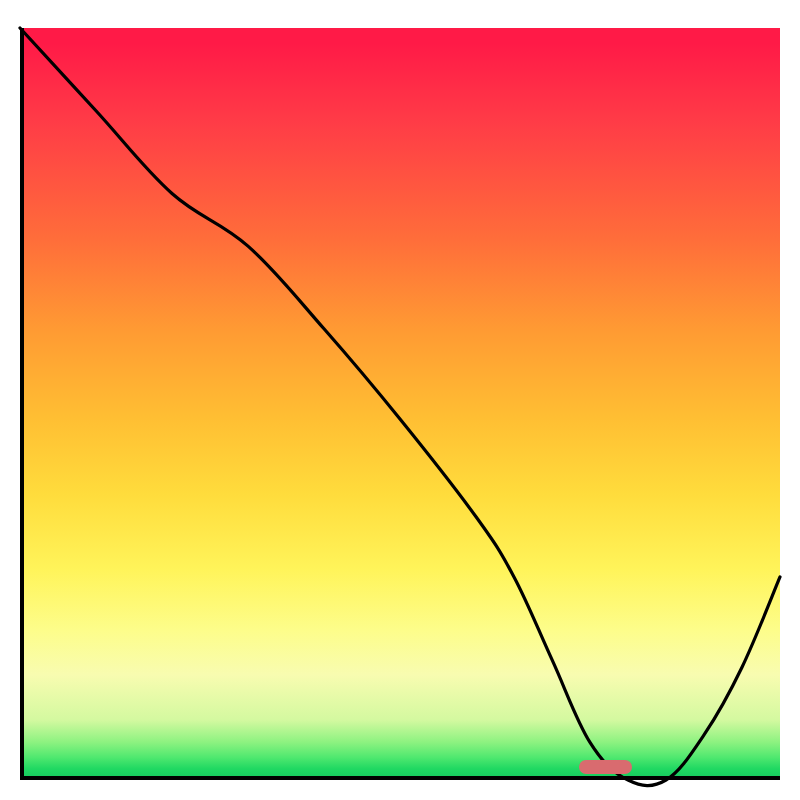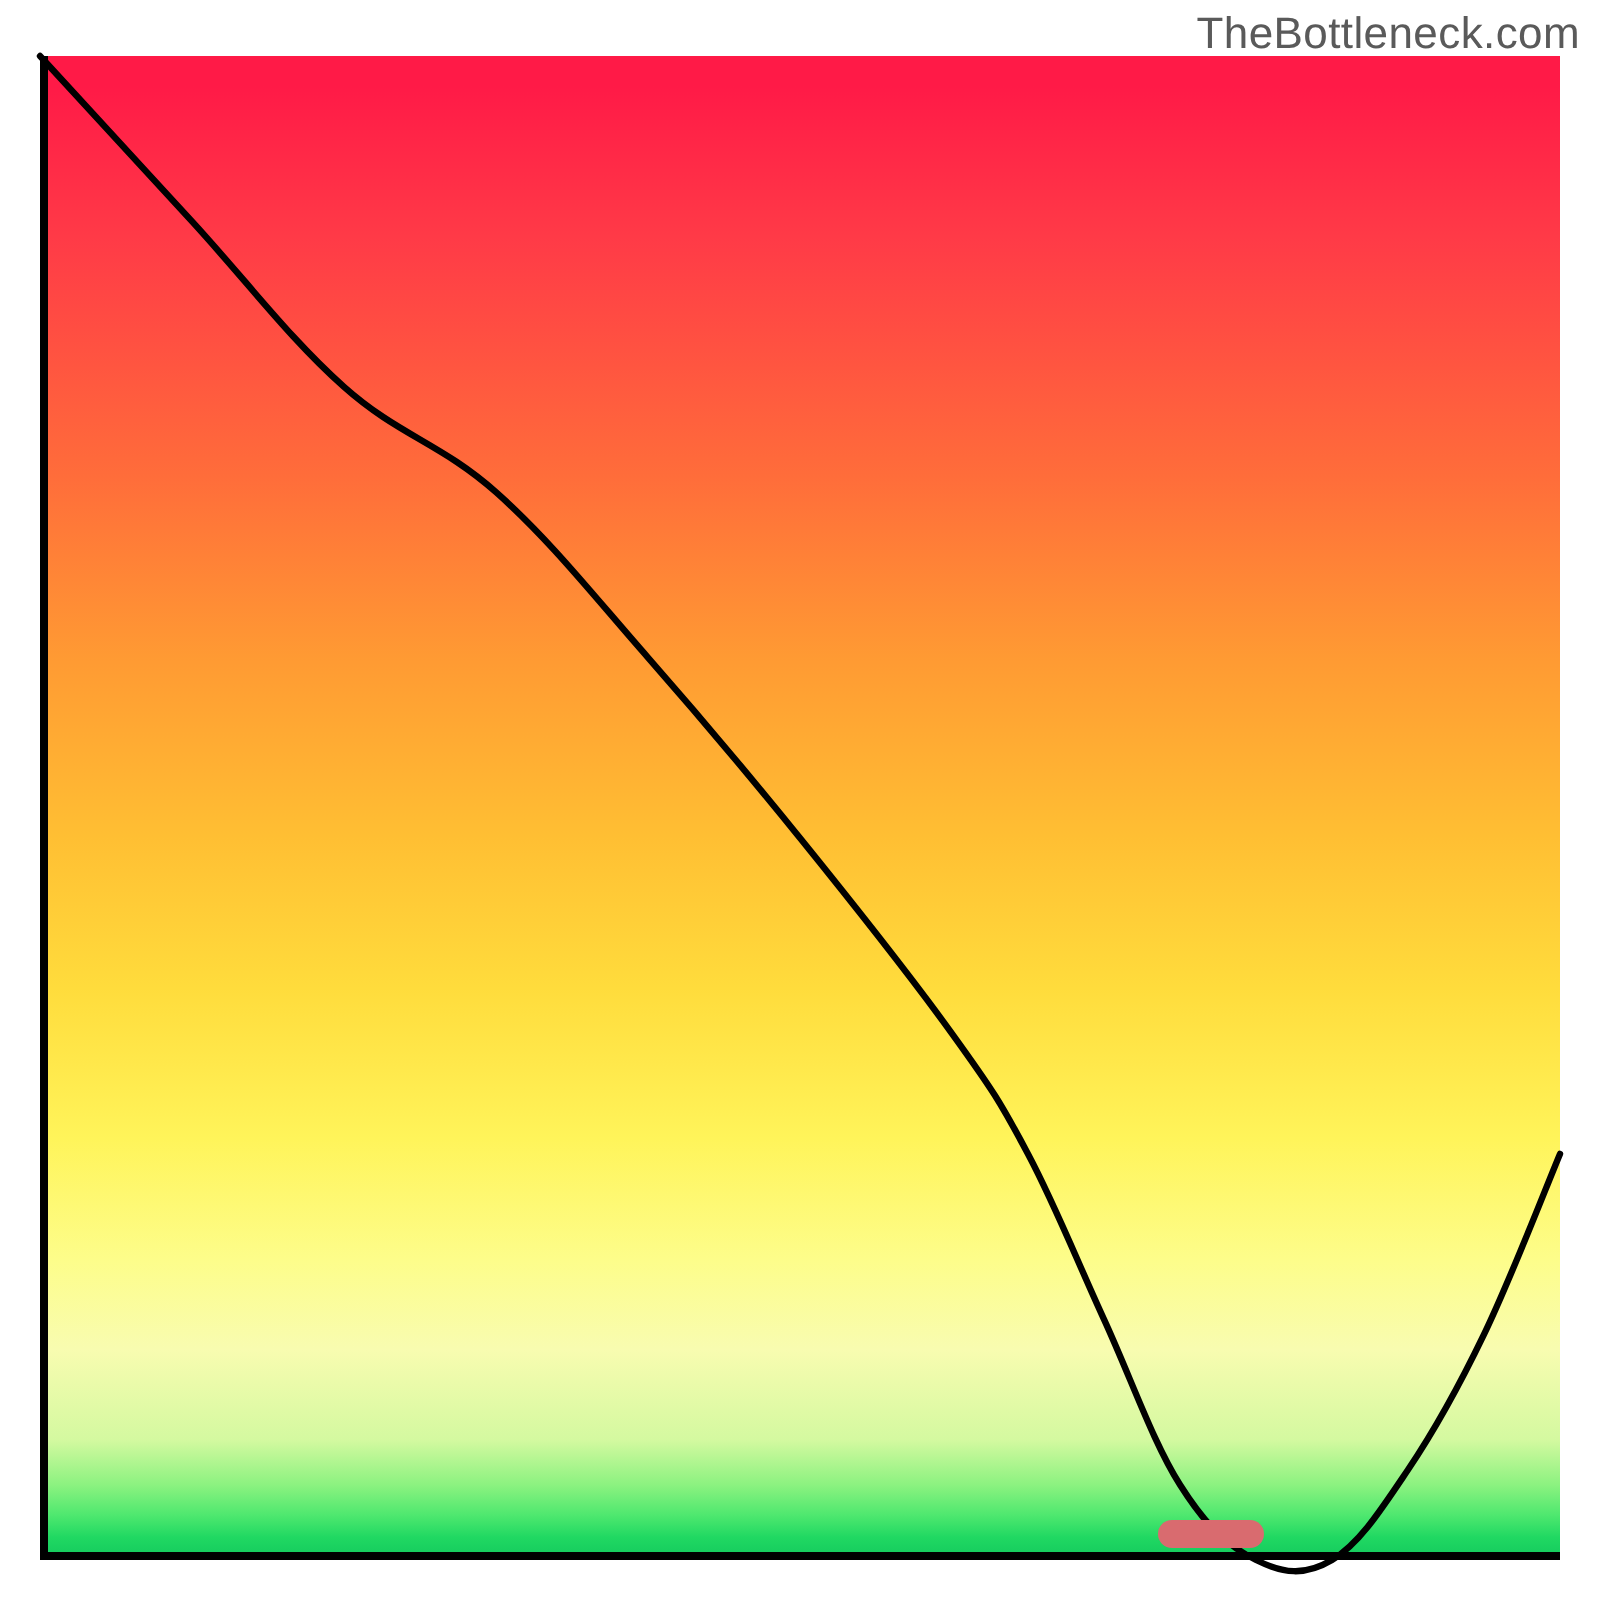--- a/index.html
+++ b/index.html
@@ -89,21 +89,20 @@
     height: 14px;
     border-radius: 8px;
     background: #d96b6f;
   }
 </style>
 </head>
 <body>
 
 <div class="container">
 
-  <div class="watermark">TheBottleneck.com</div>
 
   <div class="plot-area">
     <div class="gradient"></div>
 
     <svg class="curve" viewBox="0 0 760 752" preserveAspectRatio="none">
       <path id="curve-path" fill="none" stroke="#000" stroke-width="3.2" stroke-linecap="round" stroke-linejoin="round" d="M 0 0 C 13.68 14.889600000000005, 48.64 52.94080000000004, 76 82.72000000000003 C 103.36 112.49920000000002, 124.64 141.07519999999994, 152 165.43999999999994 C 179.36 189.80479999999994, 200.64 193.71520000000004, 228 218.08000000000004 C 255.36 242.44480000000004, 276.64 269.66720000000004, 304 300.8 C 331.36 331.9328, 352.64 357.20000000000005, 380 391.04 C 407.36 424.88, 435.48 460.37440000000004, 456 488.8 C 476.52 517.2256, 480.32 523.2416000000001, 494 548.96 C 507.68 574.6784, 518.32 601.9008, 532 631.68 C 545.68 661.4591999999999, 556.32 692.7424, 570 714.4 C 583.68 736.0576, 594.32 745.232, 608 752 C 621.68 758.768, 632.32 760.1216, 646 752 C 659.68 743.8784, 670.32 727.184, 684 706.88 C 697.68 686.576, 708.32 667.6256000000001, 722 639.2 C 735.68 610.7744, 753.16 565.2032, 760 548.96"></path>
     </svg>
 
     <div class="target-pill" id="target-pill" style="width: 53.2px; left: 558.6px; bottom: 6px;"></div>
 

